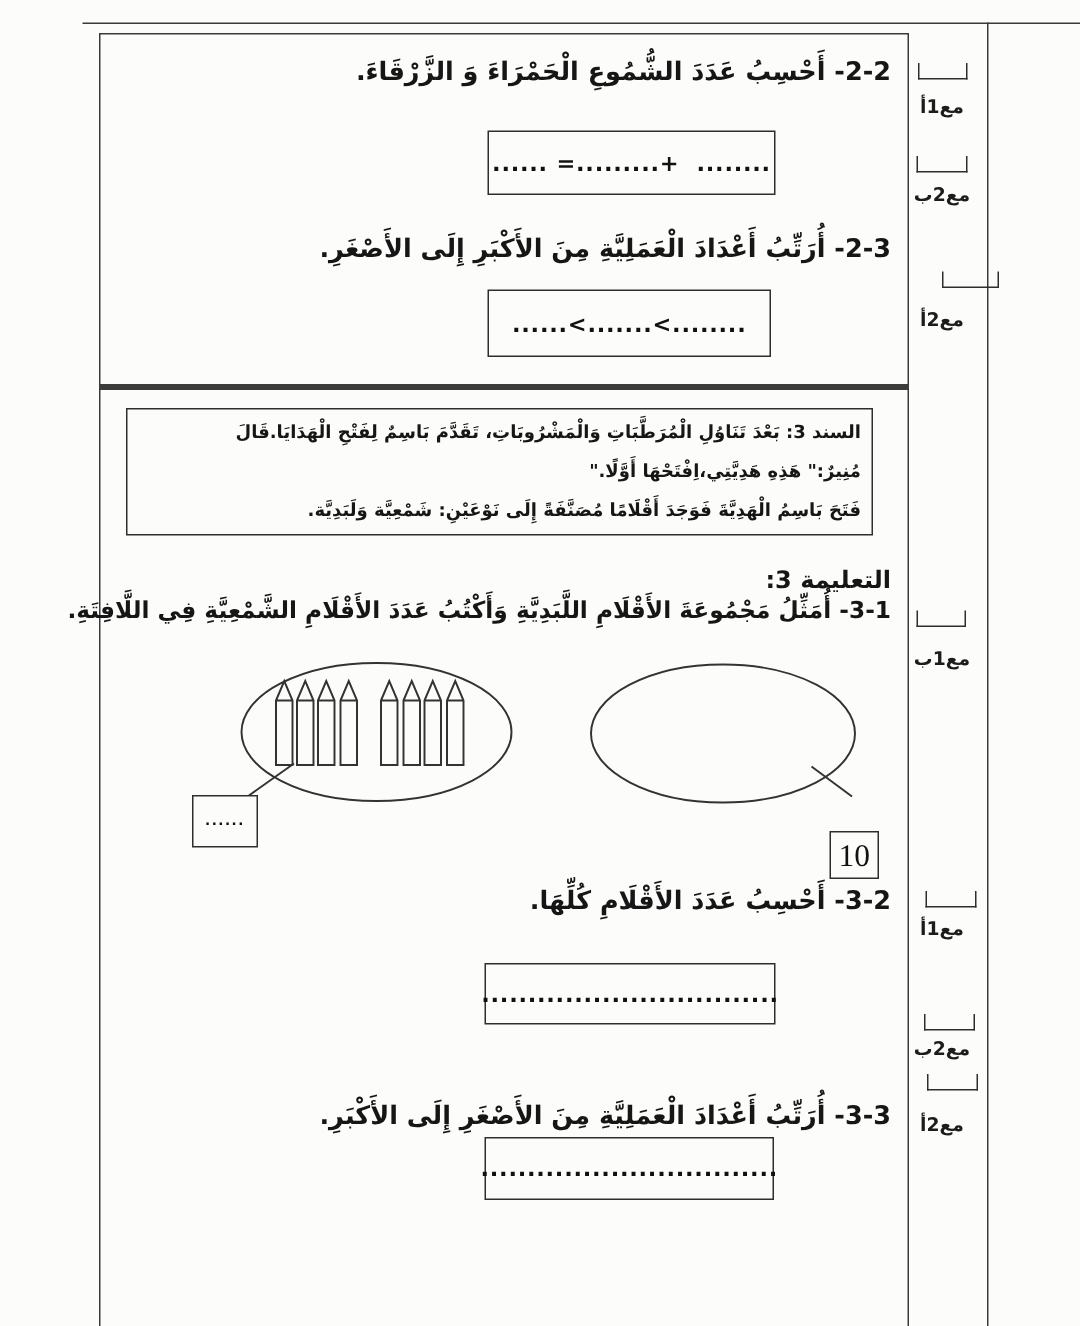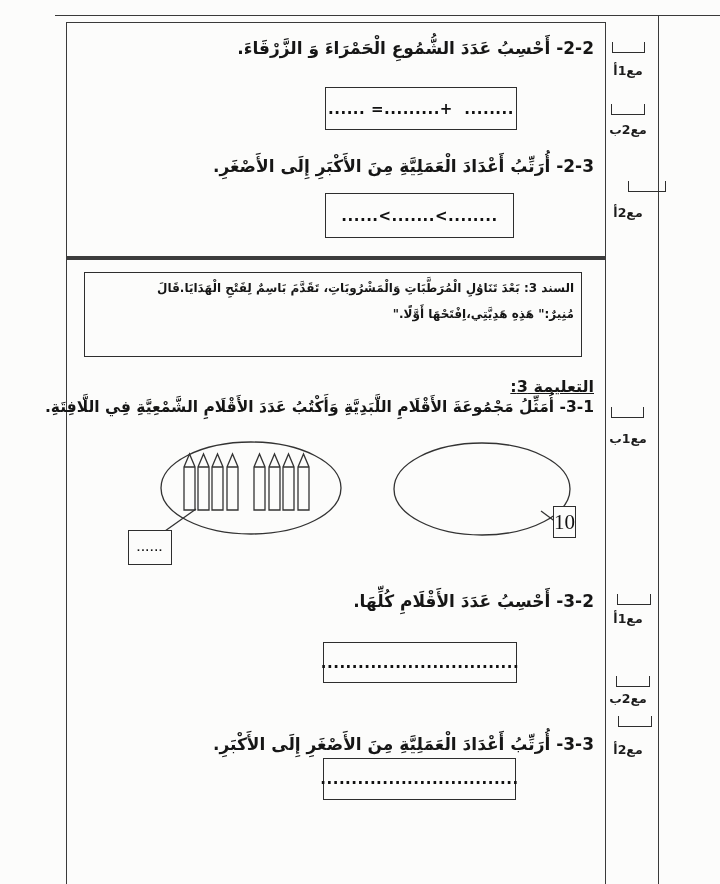--- a/index.html
+++ b/index.html
@@ -15,21 +15,21 @@
     border:1.4px solid #3a3a3a;border-bottom:none;box-sizing:border-box;
   }
   .divider{position:absolute;left:66px;top:256px;width:540px;height:4px;background:#3c3c3c;}
   .q{
     position:absolute;right:126px;direction:rtl;white-space:nowrap;
     font-weight:bold;font-size:17px;line-height:24px;color:#161616;
   }
   .q-small{font-size:15.5px;}
   .section-title{
     position:absolute;right:126px;direction:rtl;white-space:nowrap;
-    font-weight:bold;font-size:16px;text-decoration:underline;color:#161616;
+    font-weight:bold;font-size:16px;color:#161616;
   }
   .sanad{
     position:absolute;left:84px;top:272px;width:498px;height:85px;box-sizing:border-box;
     border:1.6px solid #2e2e2e;direction:rtl;padding:2px 7px;
     font-weight:bold;font-size:12px;line-height:26px;color:#161616;
   }
   .sanad div{white-space:nowrap;}
   .ansbox{
     position:absolute;border:1.4px solid #2e2e2e;box-sizing:border-box;
     display:flex;align-items:center;justify-content:center;
@@ -68,20 +68,21 @@
     <span>...... =.........+  ........</span>
   </div>
   <div class="q" style="top:154px;">2-3- أُرَتِّبُ أَعْدَادَ الْعَمَلِيَّةِ مِنَ الأَكْبَرِ إِلَى الأَصْغَرِ.</div>
   <div class="ansbox" style="left:325px;top:193px;width:189px;height:45px;">
     <span>......&lt;.......&lt;........</span>
   </div>
 
   <div class="sanad">
     <div>السند 3: بَعْدَ تَنَاوُلِ الْمُرَطَّبَاتِ وَالْمَشْرُوبَاتِ، تَقَدَّمَ بَاسِمٌ لِفَتْحِ الْهَدَايَا.قَالَ</div>
     <div>مُنِيرٌ:" هَذِهِ هَدِيَّتِي،اِفْتَحْهَا أَوَّلًا."</div>
+    <div>فَتَحَ بَاسِمُ الْهَدِيَّةَ فَوَجَدَ أَقْلَامًا مُصَنَّفَةً إِلَى نَوْعَيْنِ: شَمْعِيَّة وَلَبَدِيَّة.</div>
   </div>
 
   <div class="section-title" style="top:377px;">التعليمة 3:</div>
   <div class="q q-small" style="top:395px;">3-1- أُمَثِّلُ مَجْمُوعَةَ الأَقْلَامِ اللَّبَدِيَّةِ وَأَكْتُبُ عَدَدَ الأَقْلَامِ الشَّمْعِيَّةِ فِي اللَّافِتَةِ.</div>
 
   <svg class="diagram" width="470" height="145" viewBox="0 0 470 145">
     <ellipse cx="111" cy="50" rx="90" ry="46"></ellipse>
     <ellipse cx="342" cy="51" rx="88" ry="46"></ellipse>
     <line x1="25" y1="93" x2="56" y2="71"></line>
     <line x1="401" y1="73" x2="428" y2="93"></line>
@@ -92,21 +93,21 @@
         <path d="M 87 29 L 92.5 16 L 98 29 L 98 72 L 87 72 Z M 87 29 L 98 29"></path>
         <path d="M 114 29 L 119.5 16 L 125 29 L 125 72 L 114 72 Z M 114 29 L 125 29"></path>
         <path d="M 129 29 L 134.5 16 L 140 29 L 140 72 L 129 72 Z M 129 29 L 140 29"></path>
         <path d="M 143 29 L 148.5 16 L 154 29 L 154 72 L 143 72 Z M 143 29 L 154 29"></path>
         <path d="M 158 29 L 163.5 16 L 169 29 L 169 72 L 158 72 Z M 158 29 L 169 29"></path>
       </g>
   </svg>
   <div class="tagbox dots" style="left:128px;top:530px;width:44px;height:35px;">
     <span>......</span>
   </div>
-  <div class="tagbox ten" style="left:553px;top:506px;width:23px;height:32px;">
+  <div class="tagbox ten" style="left:553px;top:554px;width:33px;height:32px;">
     <span>10</span>
   </div>
 
   <div class="q" style="top:589px;margin-left:24px;">3-2- أَحْسِبُ عَدَدَ الأَقْلَامِ كُلِّهَا.</div>
   <div class="ansbox" style="left:323px;top:642px;width:194px;height:41px;">
     <span>................................</span>
   </div>
 
   <div class="q" style="top:732px;">3-3- أُرَتِّبُ أَعْدَادَ الْعَمَلِيَّةِ مِنَ الأَصْغَرِ إِلَى الأَكْبَرِ.</div>
   <div class="ansbox" style="left:323px;top:758px;width:193px;height:42px;">

